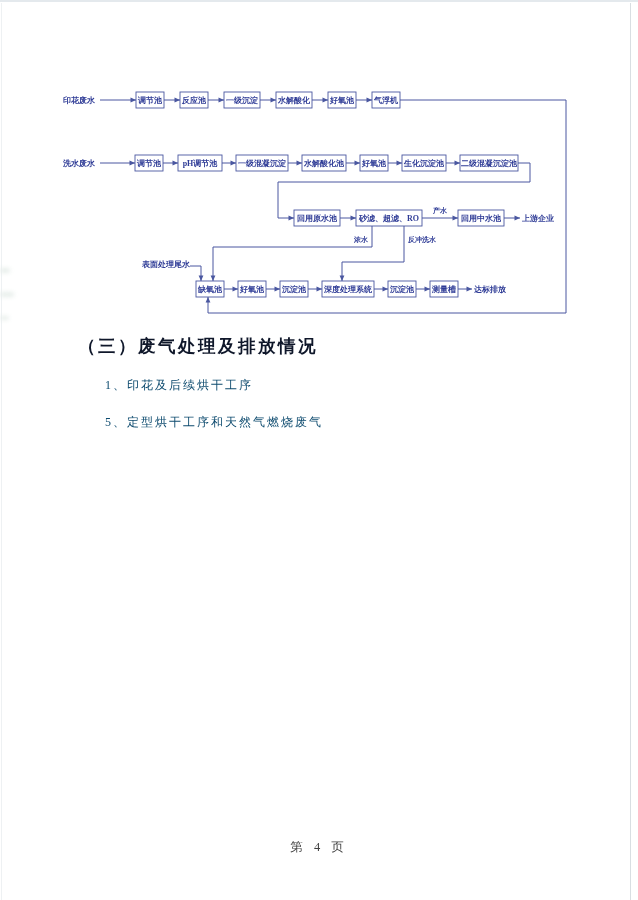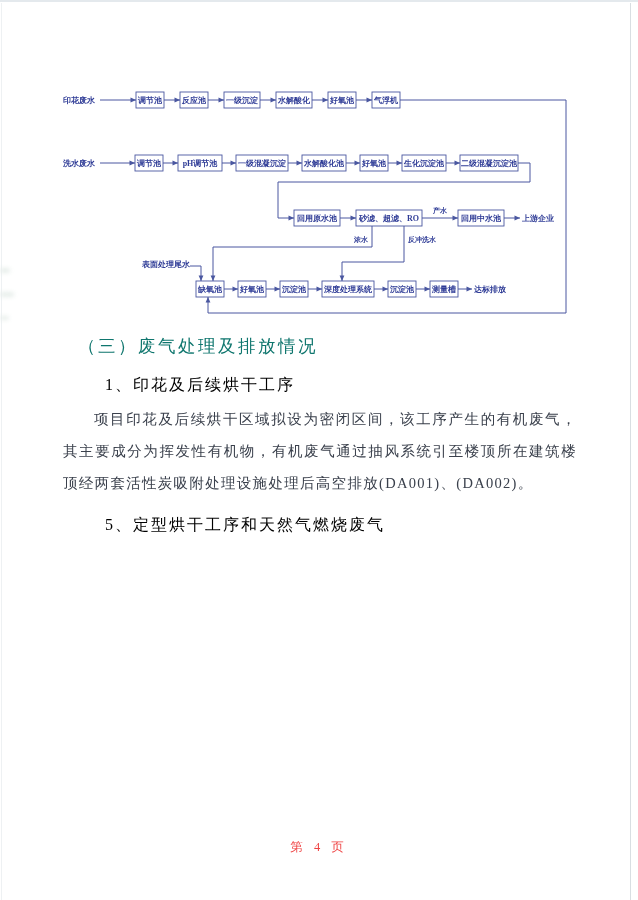--- a/index.html
+++ b/index.html
@@ -7,31 +7,31 @@
     position:relative;width:638px;height:900px;background:#fff;overflow:hidden;
     font-family:"Liberation Serif","DejaVu Serif",serif;
   }
   .edge-top{position:absolute;top:0;left:0;right:0;height:2px;background:#e4e9ed;}
   .edge-right{position:absolute;top:3px;bottom:0;left:630px;width:1px;background:#d9dee2;}
   .edge-left{position:absolute;top:3px;bottom:0;left:1px;width:1px;background:#eef1f3;}
   .smudge{position:absolute;background:#e7eeea;filter:blur(2px);border-radius:2px;}
   #flow{position:absolute;top:0;left:0;display:block;}
   .text-block{position:absolute;top:333px;left:63px;width:514px;color:#3a404c;}
   .heading{
-    font-size:17.5px;font-weight:normal;color:#0f766e;letter-spacing:2.5px;
+    font-size:17.5px;font-weight:bold;color:#0f172a;letter-spacing:2.5px;
     margin:0 0 0 15px;line-height:26px;
   }
-  .subtitle{font-size:16px;letter-spacing:2px;margin:15px 0 0 42px;line-height:22px;color:#000000;}
+  .subtitle{font-size:12px;letter-spacing:2px;margin:15px 0 0 42px;line-height:22px;color:#0c4a6e;}
   .para{
     font-size:14.5px;line-height:32px;text-align:justify;text-indent:31px;
     letter-spacing:1.3px;margin:7px 0 0 0;color:#3a404c;
   }
   .footer{
     position:absolute;top:839px;left:0;width:638px;text-align:center;
-    font-size:12.5px;color:#ef4444;letter-spacing:4px;
+    font-size:12.5px;color:#404040;letter-spacing:4px;
   }
 </style>
 </head>
 <body>
 
 <div class="page">
   <div class="edge-top"></div>
   <div class="edge-right"></div>
   <div class="edge-left"></div>
   <div class="smudge" style="left:0;top:268px;width:10px;height:5px;"></div>
@@ -242,19 +242,18 @@
       <text x="368" y="240" text-anchor="end" dominant-baseline="central" font-size="7" fill="#2e3b96" font-weight="bold">浓水</text>
       <text x="408" y="240" text-anchor="start" dominant-baseline="central" font-size="7" fill="#2e3b96" font-weight="bold">反冲洗水</text>
       <text x="522" y="218" text-anchor="start" dominant-baseline="central" font-size="8" fill="#2e3b96" font-weight="bold">上游企业</text>
       <text x="474" y="289" text-anchor="start" dominant-baseline="central" font-size="8" fill="#2e3b96" font-weight="bold">达标排放</text>
     </svg>
 
   <div class="text-block">
     <h2 class="heading">（三）废气处理及排放情况</h2>
 
     <div class="subtitle">1、印花及后续烘干工序</div>
-    <p class="para">项目印花及后续烘干区域拟设为密闭区间，该工序产生的有机废气，其主要成分为挥发性有机物，有机废气通过抽风系统引至楼顶所在建筑楼顶经两套活性炭吸附处理设施处理后高空排放(DA001)、(DA002)。</p>
 
     <div class="subtitle">5、定型烘干工序和天然气燃烧废气</div>
   </div>
 
   <div class="footer">第 4 页</div>
 </div>
 
 </body></html>

